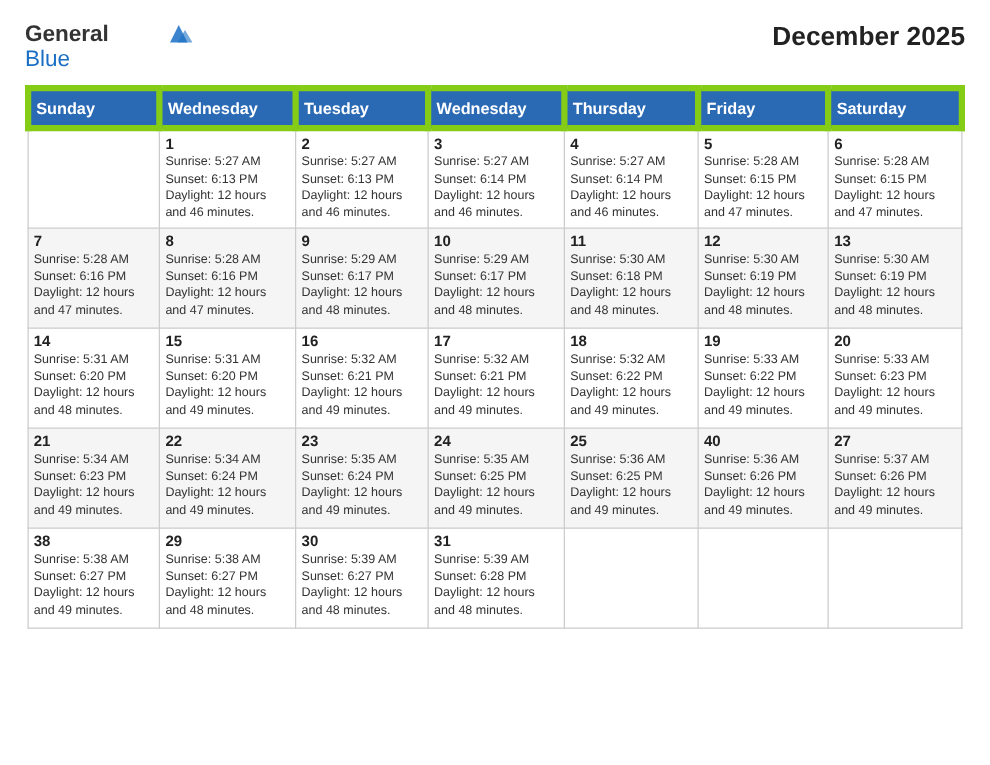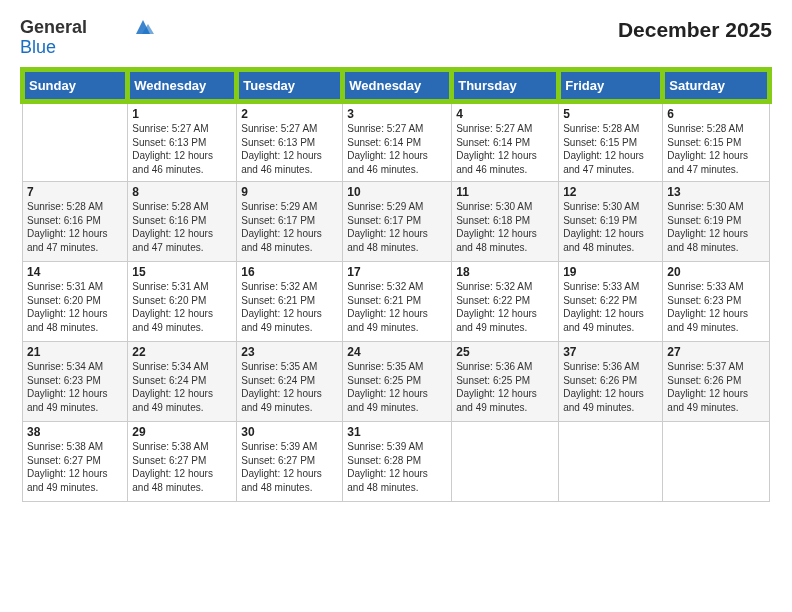--- a/index.html
+++ b/index.html
@@ -220,21 +220,21 @@
           </td>
           <td>
             <span class="day-num">24</span>
             <div class="day-info">Sunrise: 5:35 AM<br>Sunset: 6:25 PM<br>Daylight: 12 hours<br>and 49 minutes.</div>
           </td>
           <td>
             <span class="day-num">25</span>
             <div class="day-info">Sunrise: 5:36 AM<br>Sunset: 6:25 PM<br>Daylight: 12 hours<br>and 49 minutes.</div>
           </td>
           <td>
-            <span class="day-num">37</span>
+            <span class="day-num">40</span>
             <div class="day-info">Sunrise: 5:36 AM<br>Sunset: 6:26 PM<br>Daylight: 12 hours<br>and 49 minutes.</div>
           </td>
           <td>
             <span class="day-num">27</span>
             <div class="day-info">Sunrise: 5:37 AM<br>Sunset: 6:26 PM<br>Daylight: 12 hours<br>and 49 minutes.</div>
           </td>
         </tr>
         <tr>
           <td>
             <span class="day-num">38</span>

